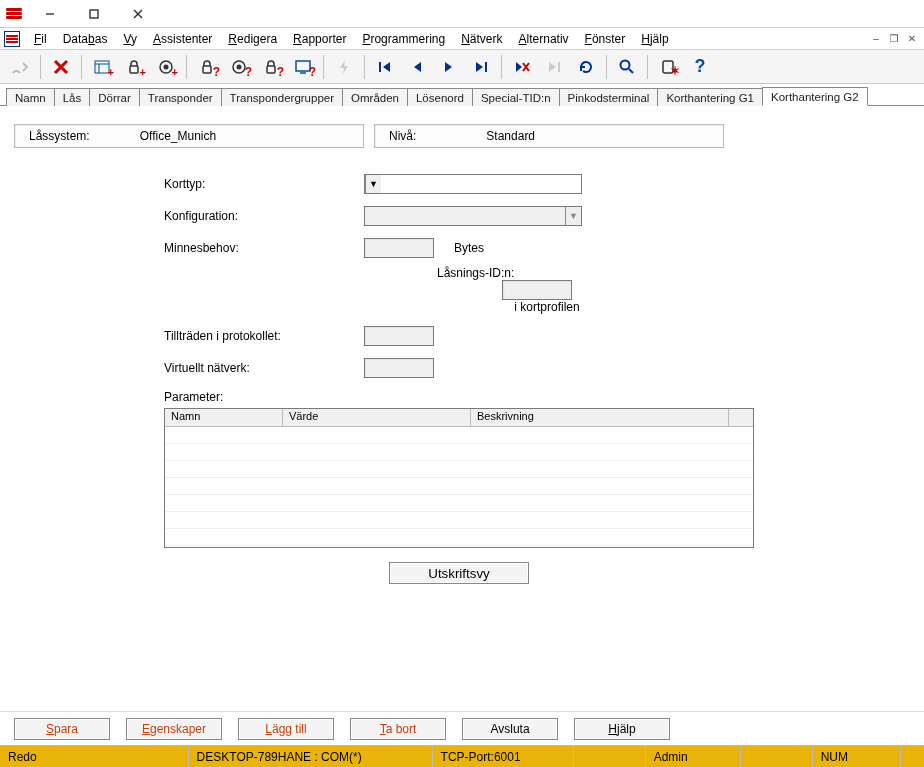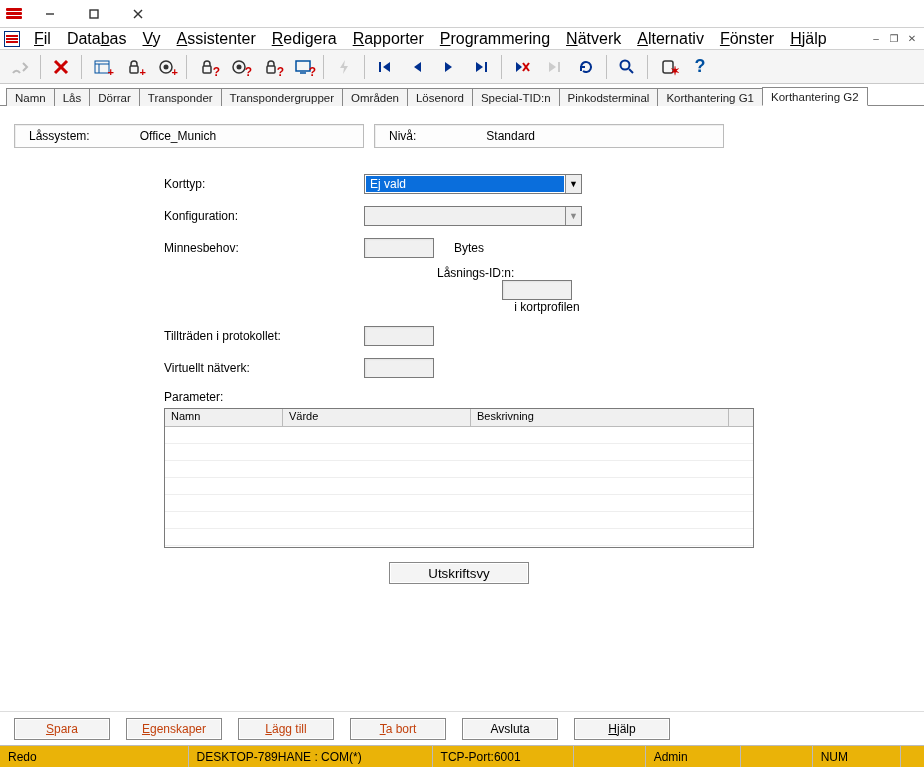--- a/index.html
+++ b/index.html
@@ -38,21 +38,21 @@
   .menubar{
     height:22px;display:flex;align-items:center;padding:0 4px;gap:0;
     border-bottom:1px solid #d0d0d0;
   }
   .menubar .mb-icon{
     width:16px;height:16px;margin-right:6px;
     display:flex;flex-direction:column;gap:1px;justify-content:center;
     border:1px solid #003080;padding:1px;
   }
   .menubar .mb-icon span{height:2px;background:#c00;}
-  .menu-item{padding:2px 8px;font-size:16px;cursor:default;}
+  .menu-item{padding:2px 8px;font-size:12px;cursor:default;}
   .menu-item u{text-decoration:underline;}
   .menubar .mdi-controls{margin-left:auto;display:flex;gap:2px;align-items:center;}
   .mdi-btn{width:16px;height:14px;font-size:10px;display:flex;align-items:center;justify-content:center;color:#555;}
 
   .toolbar{
     height:34px;background:#f5f5f5;border-bottom:1px solid #c9c9c9;
     display:flex;align-items:center;padding:0 4px;gap:0;
   }
   .tb-btn{
     width:32px;height:28px;display:flex;align-items:center;justify-content:center;
@@ -366,21 +366,20 @@
     <div class="info-box right">
       <span class="info-label">Nivå:</span>
       <span class="info-value" style="padding-left:60px;">Standard</span>
     </div>
   </div>
 
   <div class="form-area">
     <div class="form-row">
       <label>Korttyp:</label>
       <div class="select">
-        <div class="sel-text">Ej vald</div>
         <div class="arrow">▼</div>
       </div>
     </div>
 
     <div class="form-row">
       <label>Konfiguration:</label>
       <div class="select disabled">
         <div class="sel-text"></div>
         <div class="arrow">▼</div>
       </div>

